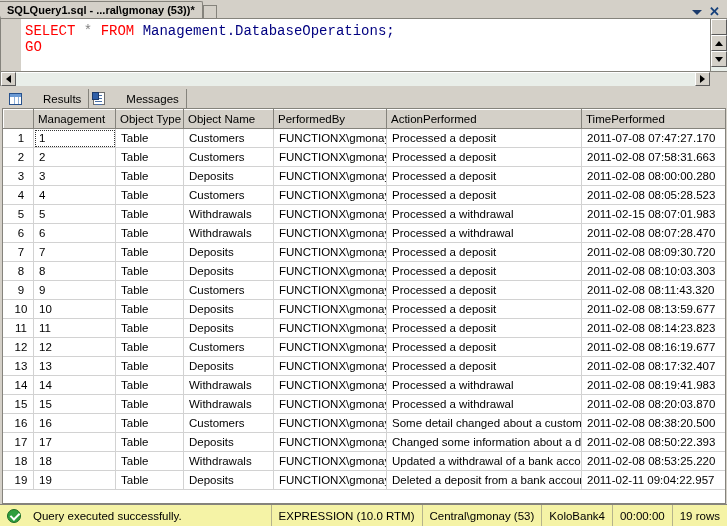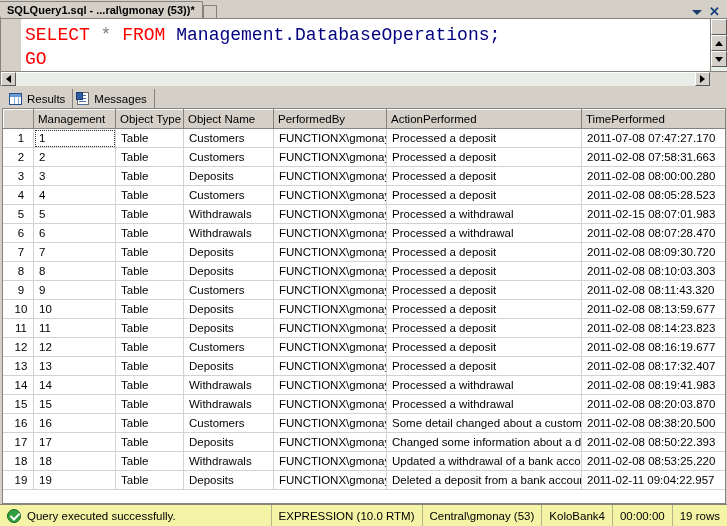--- a/index.html
+++ b/index.html
@@ -106,22 +106,22 @@
   .editor-gutter {
     width: 20px;
     background: #d4d0c8;
     border-right: 1px solid #d4d0c8;
     flex: 0 0 20px;
   }
   .editor-code {
     flex: 1 1 auto;
     background: #fff;
     font-family: "Liberation Mono", monospace;
-    font-size: 18px;
-    line-height: 24px;
+    font-size: 14px;
+    line-height: 16px;
     padding: 4px 0 0 4px;
     white-space: pre;
     overflow: hidden;
   }
   .kw-red { color: #ff0000; }
   .op { color: #808080; }
   .ident { color: #000080; }
   .plain { color: #000; }
 
   .vscroll {
@@ -174,21 +174,21 @@
     flex: 0 0 22px;
     display: flex;
     align-items: flex-end;
     padding-left: 5px;
     background: #d4d0c8;
     gap: 0px;
   }
   .res-tab {
     display: flex;
     align-items: center;
-    gap: 5px;
+    gap: 21px;
     height: 19px;
     padding: 0 7px 0 4px;
     font-size: 11.5px;
     color: #000;
     border-right: 1px solid #85837c;
     cursor: pointer;
     line-height: 18px;
   }
   .grid-ico {
     width: 13px; height: 12px;
@@ -305,21 +305,21 @@
   }
   .st-seg {
     padding: 0 7px;
     height: 100%;
     display: flex;
     align-items: center;
     border-right: 1px solid #b5b38c;
     white-space: nowrap;
   }
   .st-seg:last-child { border-right: none; }
-  .st-main { flex: 1 1 auto; gap: 6px; }
+  .st-main { flex: 1 1 auto; gap: 12px; }
   .ok-ico {
     width: 14px; height: 14px;
     border-radius: 50%;
     background: #2e9e3e;
     border: 1px solid #1c6b27;
     position: relative;
     flex: 0 0 14px;
   }
   .ok-ico:after {
     content:"";

